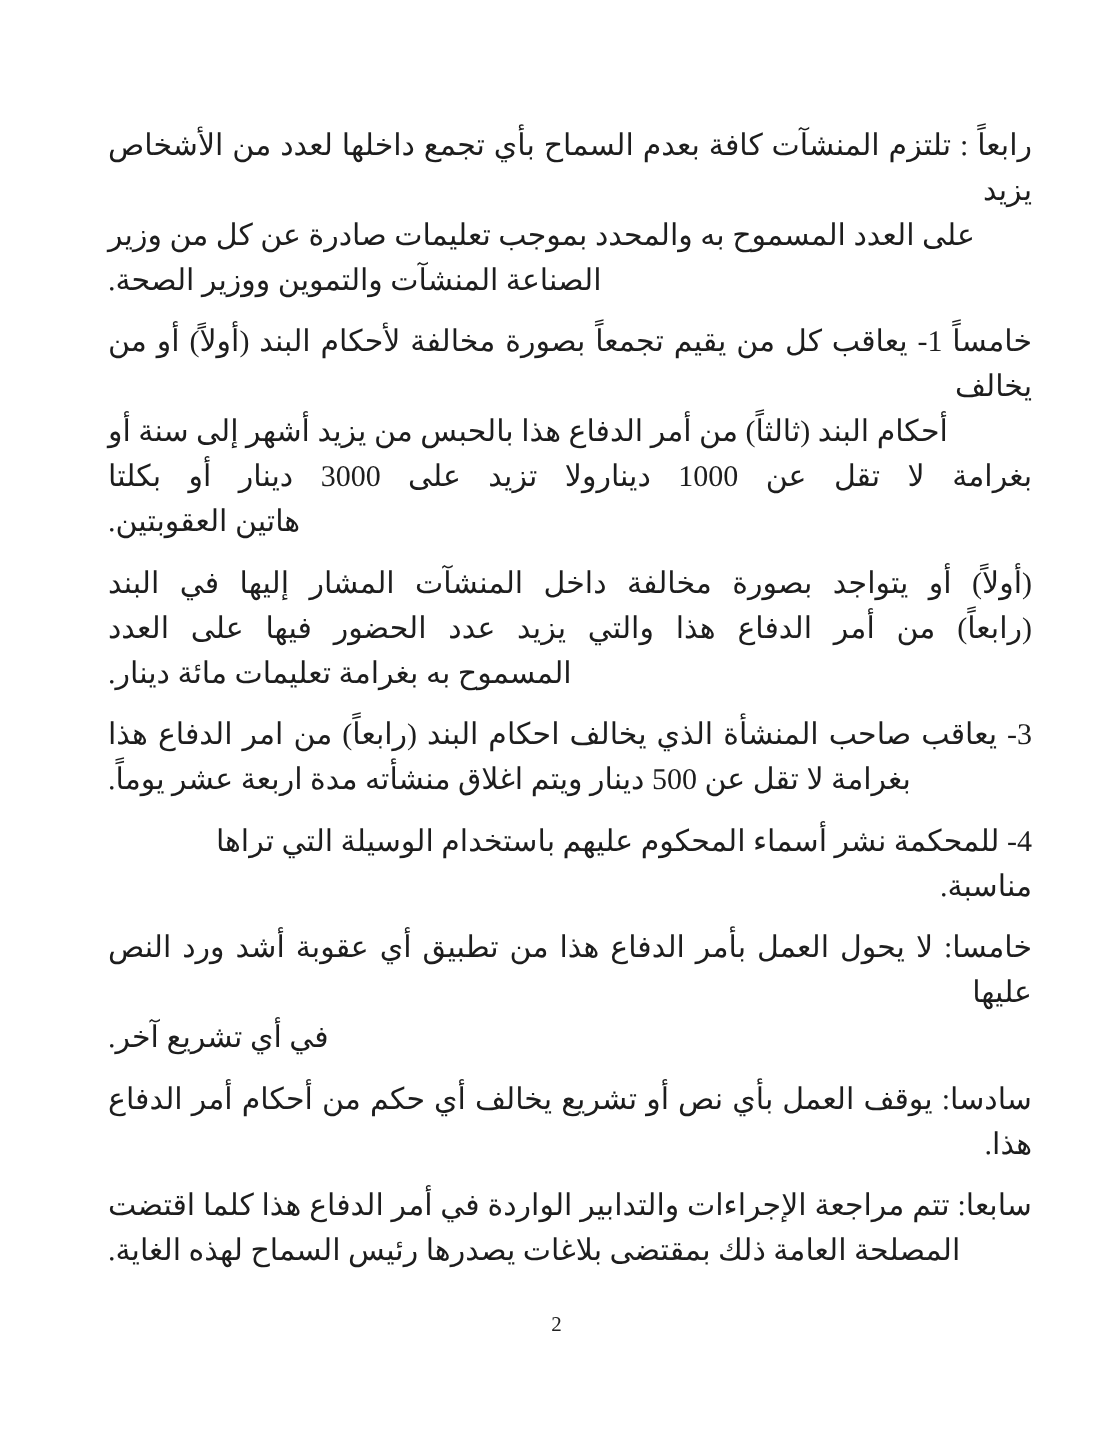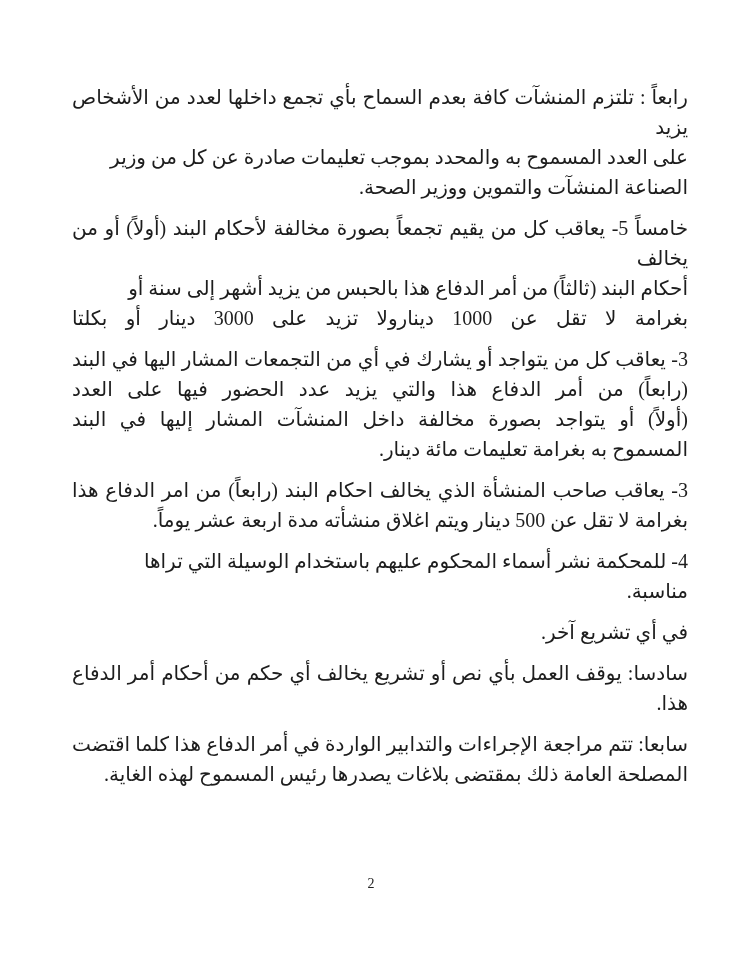--- a/index.html
+++ b/index.html
@@ -33,21 +33,21 @@
     font-size: 20px;
     line-height: 30px;
     white-space: normal;
     direction: rtl;
   }
   .align-justify {
     text-align: justify;
     text-align-last: justify;
   }
   .align-center {
-    text-align: right;
+    text-align: left;
   }
   .align-right {
     text-align: right;
     margin-left: 24px;
   }
   .page-number {
     position: absolute;
     top: 874px;
     left: 0;
     right: 0;
@@ -62,42 +62,43 @@
 <body>
 
 <div class="page">
   <div class="content" id="content">
       <div class="para">
         <div class="line align-justify">رابعاً : تلتزم المنشآت كافة بعدم السماح بأي تجمع داخلها لعدد من الأشخاص يزيد</div>
         <div class="line align-center">على العدد المسموح به والمحدد بموجب تعليمات صادرة عن كل من وزير</div>
         <div class="line align-center">الصناعة المنشآت والتموين ووزير الصحة.</div>
       </div>
       <div class="para">
-        <div class="line align-justify">خامساً 5- يعاقب كل من يقيم تجمعاً بصورة مخالفة لأحكام البند (أولاً) أو من يخالف</div>
+        <div class="line align-justify">خامساً 1- يعاقب كل من يقيم تجمعاً بصورة مخالفة لأحكام البند (أولاً) أو من يخالف</div>
         <div class="line align-center">أحكام البند (ثالثاً) من أمر الدفاع هذا بالحبس من يزيد أشهر إلى سنة أو</div>
         <div class="line align-justify">بغرامة لا تقل عن  1000 دينارولا تزيد على  3000 دينار  أو بكلتا</div>
+        <div class="line align-center">هاتين العقوبتين.</div>
       </div>
       <div class="para">
-        <div class="line align-justify">3- يعاقب كل من يتواجد أو يشارك في أي من التجمعات المشار اليها في البند</div>
+        <div class="line align-justify">(أولاً) أو يتواجد بصورة مخالفة داخل المنشآت المشار إليها في البند</div>
         <div class="line align-justify">(رابعاً) من أمر الدفاع هذا والتي يزيد عدد الحضور فيها على العدد</div>
-        <div class="line align-justify">(أولاً) أو يتواجد بصورة مخالفة داخل المنشآت المشار إليها في البند</div>
         <div class="line align-center">المسموح به بغرامة تعليمات مائة دينار.</div>
       </div>
       <div class="para">
         <div class="line align-justify">3- يعاقب صاحب المنشأة الذي يخالف احكام البند (رابعاً) من امر الدفاع هذا</div>
         <div class="line align-center">بغرامة لا تقل عن  500 دينار ويتم اغلاق منشأته  مدة اربعة عشر يوماً.</div>
       </div>
       <div class="para">
         <div class="line align-right">4- للمحكمة نشر أسماء المحكوم عليهم باستخدام الوسيلة التي تراها مناسبة.</div>
       </div>
       <div class="para">
+        <div class="line align-justify">خامسا: لا يحول العمل بأمر الدفاع هذا من تطبيق أي عقوبة أشد ورد النص عليها</div>
         <div class="line align-center">في أي تشريع آخر.</div>
       </div>
       <div class="para">
         <div class="line align-justify">سادسا: يوقف العمل بأي نص أو تشريع يخالف أي حكم من أحكام أمر الدفاع هذا.</div>
       </div>
       <div class="para">
         <div class="line align-justify">سابعا: تتم مراجعة الإجراءات والتدابير الواردة في أمر الدفاع هذا كلما اقتضت</div>
-        <div class="line align-center">المصلحة العامة ذلك بمقتضى بلاغات يصدرها رئيس المسموح لهذه الغاية.</div>
+        <div class="line align-center">المصلحة العامة ذلك بمقتضى بلاغات يصدرها رئيس السماح لهذه الغاية.</div>
       </div>
     </div>
   <div class="page-number">2</div>
 </div>
 
 </body></html>

